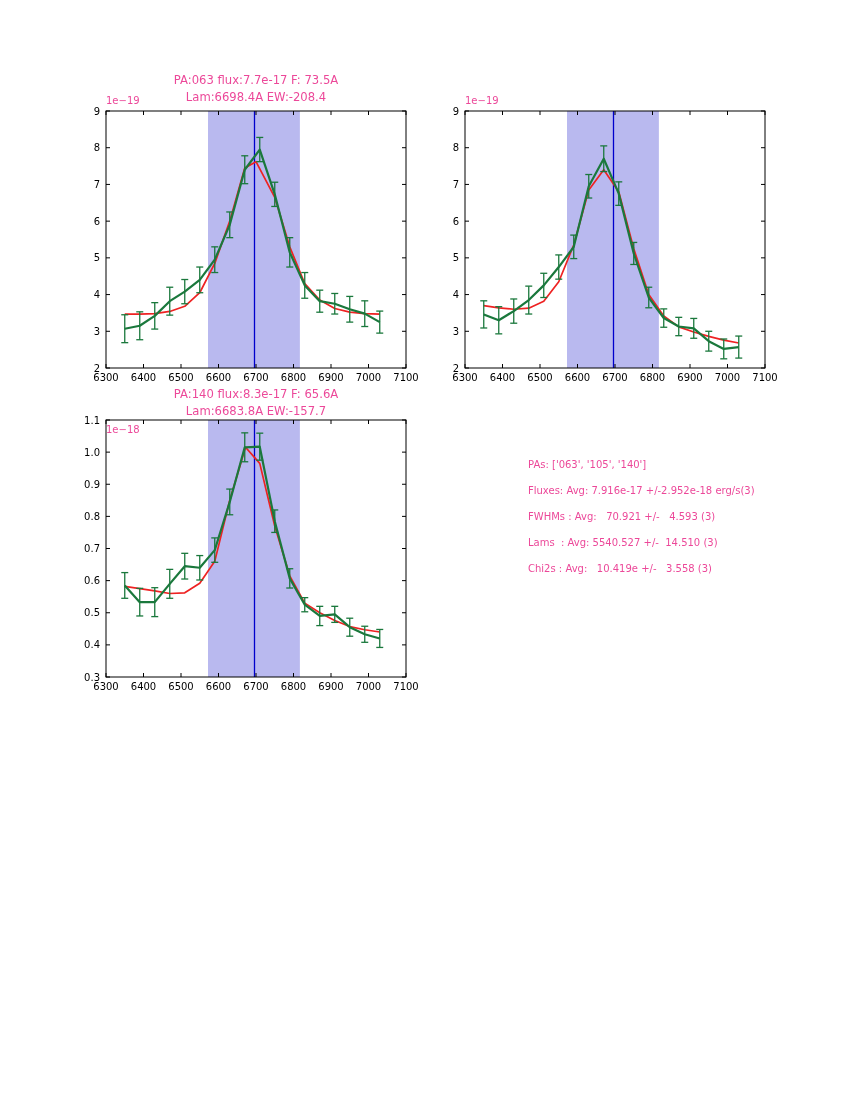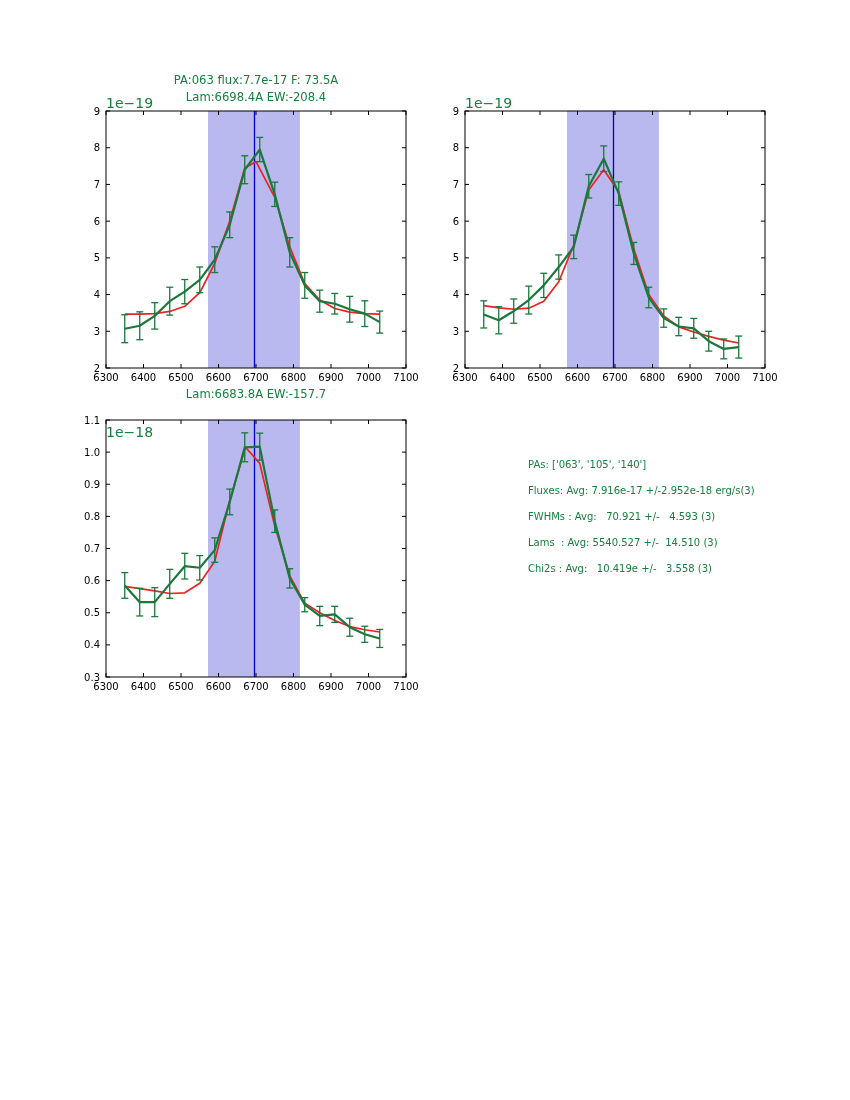--- a/index.html
+++ b/index.html
@@ -1,24 +1,24 @@
 <!DOCTYPE html>
 <html><head>
 <meta charset="utf-8">
 <style>
   html,body{margin:0;padding:0;background:#ffffff;}
   .page{
     position:relative;width:850px;height:1100px;background:#ffffff;
-    font-family:"DejaVu Sans","Liberation Sans",sans-serif;color:#15803d;overflow:hidden;
+    font-family:"DejaVu Sans","Liberation Sans",sans-serif;color:#ec4899;overflow:hidden;
   }
   .chart-title{position:absolute;width:300px;text-align:center;font-size:11.6px;line-height:17px;}
   .t1{left:106px;top:72px;}
   .t2{left:465px;top:72px;}
   .t3{left:106px;top:386px;}
-  .offset{position:absolute;font-size:14px;text-align:right;}
+  .offset{position:absolute;font-size:10px;text-align:right;}
   .o1{left:106px;top:95px;}
   .o2{left:465px;top:95px;}
   .o3{left:106px;top:404px;margin-top:20px;}
   .plot{position:absolute;width:370px;height:290px;font-family:"DejaVu Sans","Liberation Sans",sans-serif;}
   .s1{left:56px;top:105px;}
   .s2{left:415px;top:105px;}
   .s3{left:56px;top:414px;}
   .stats{position:absolute;left:528px;top:452px;font-size:10px;line-height:26px;}
   .sline{white-space:pre;}
   text.tick{font-size:10px;fill:#000000;}
@@ -254,20 +254,21 @@
       <line x1="50" x2="54" y1="42.714285714285715" y2="42.714285714285715" stroke="#000"></line>
       <line x1="350" x2="346" y1="42.714285714285715" y2="42.714285714285715" stroke="#000"></line>
       <text x="44" y="46.214285714285715" text-anchor="end" class="tick">8</text>
       <line x1="50" x2="54" y1="6" y2="6" stroke="#000"></line>
       <line x1="350" x2="346" y1="6" y2="6" stroke="#000"></line>
       <text x="44" y="9.5" text-anchor="end" class="tick">9</text>
       <rect x="50" y="6" width="300" height="257" fill="none" stroke="#000" stroke-width="1"></rect>
     </svg>
 
   <div class="chart-title t3">
+    <div>PA:140 flux:8.3e-17 F: 65.6A</div>
     <div>Lam:6683.8A EW:-157.7</div>
   </div>
   <div class="offset o3">1e−18</div>
   <svg class="plot s3" viewBox="0 0 370 290">
       <rect x="152" y="6" width="91.875" height="257" fill="#b9b9ef"></rect>
       <line x1="198.5" x2="198.5" y1="6" y2="263" stroke="#0000cc" stroke-width="1.3"></line>
       <polyline points="68.75,172.41 83.75,174.66 98.75,176.91 113.75,179.48 128.75,178.83 143.75,169.20 158.75,147.35 173.75,86.31 189.50,33.31 203.75,49.37 218.75,112.01 233.75,161.81 248.75,189.11 263.75,198.75 278.75,206.46 293.75,212.56 308.75,215.78 323.75,218.03" fill="none" stroke="#ee2222" stroke-width="1.7" stroke-linejoin="round"></polyline>
       <line x1="68.75" x2="68.75" y1="184.29375000000005" y2="158.59375000000003" stroke="#1a783c" stroke-width="1.3"></line>
       <line x1="65.25" x2="72.25" y1="184.29375000000005" y2="184.29375000000005" stroke="#1a783c" stroke-width="1.3"></line>
       <line x1="65.25" x2="72.25" y1="158.59375000000003" y2="158.59375000000003" stroke="#1a783c" stroke-width="1.3"></line>

